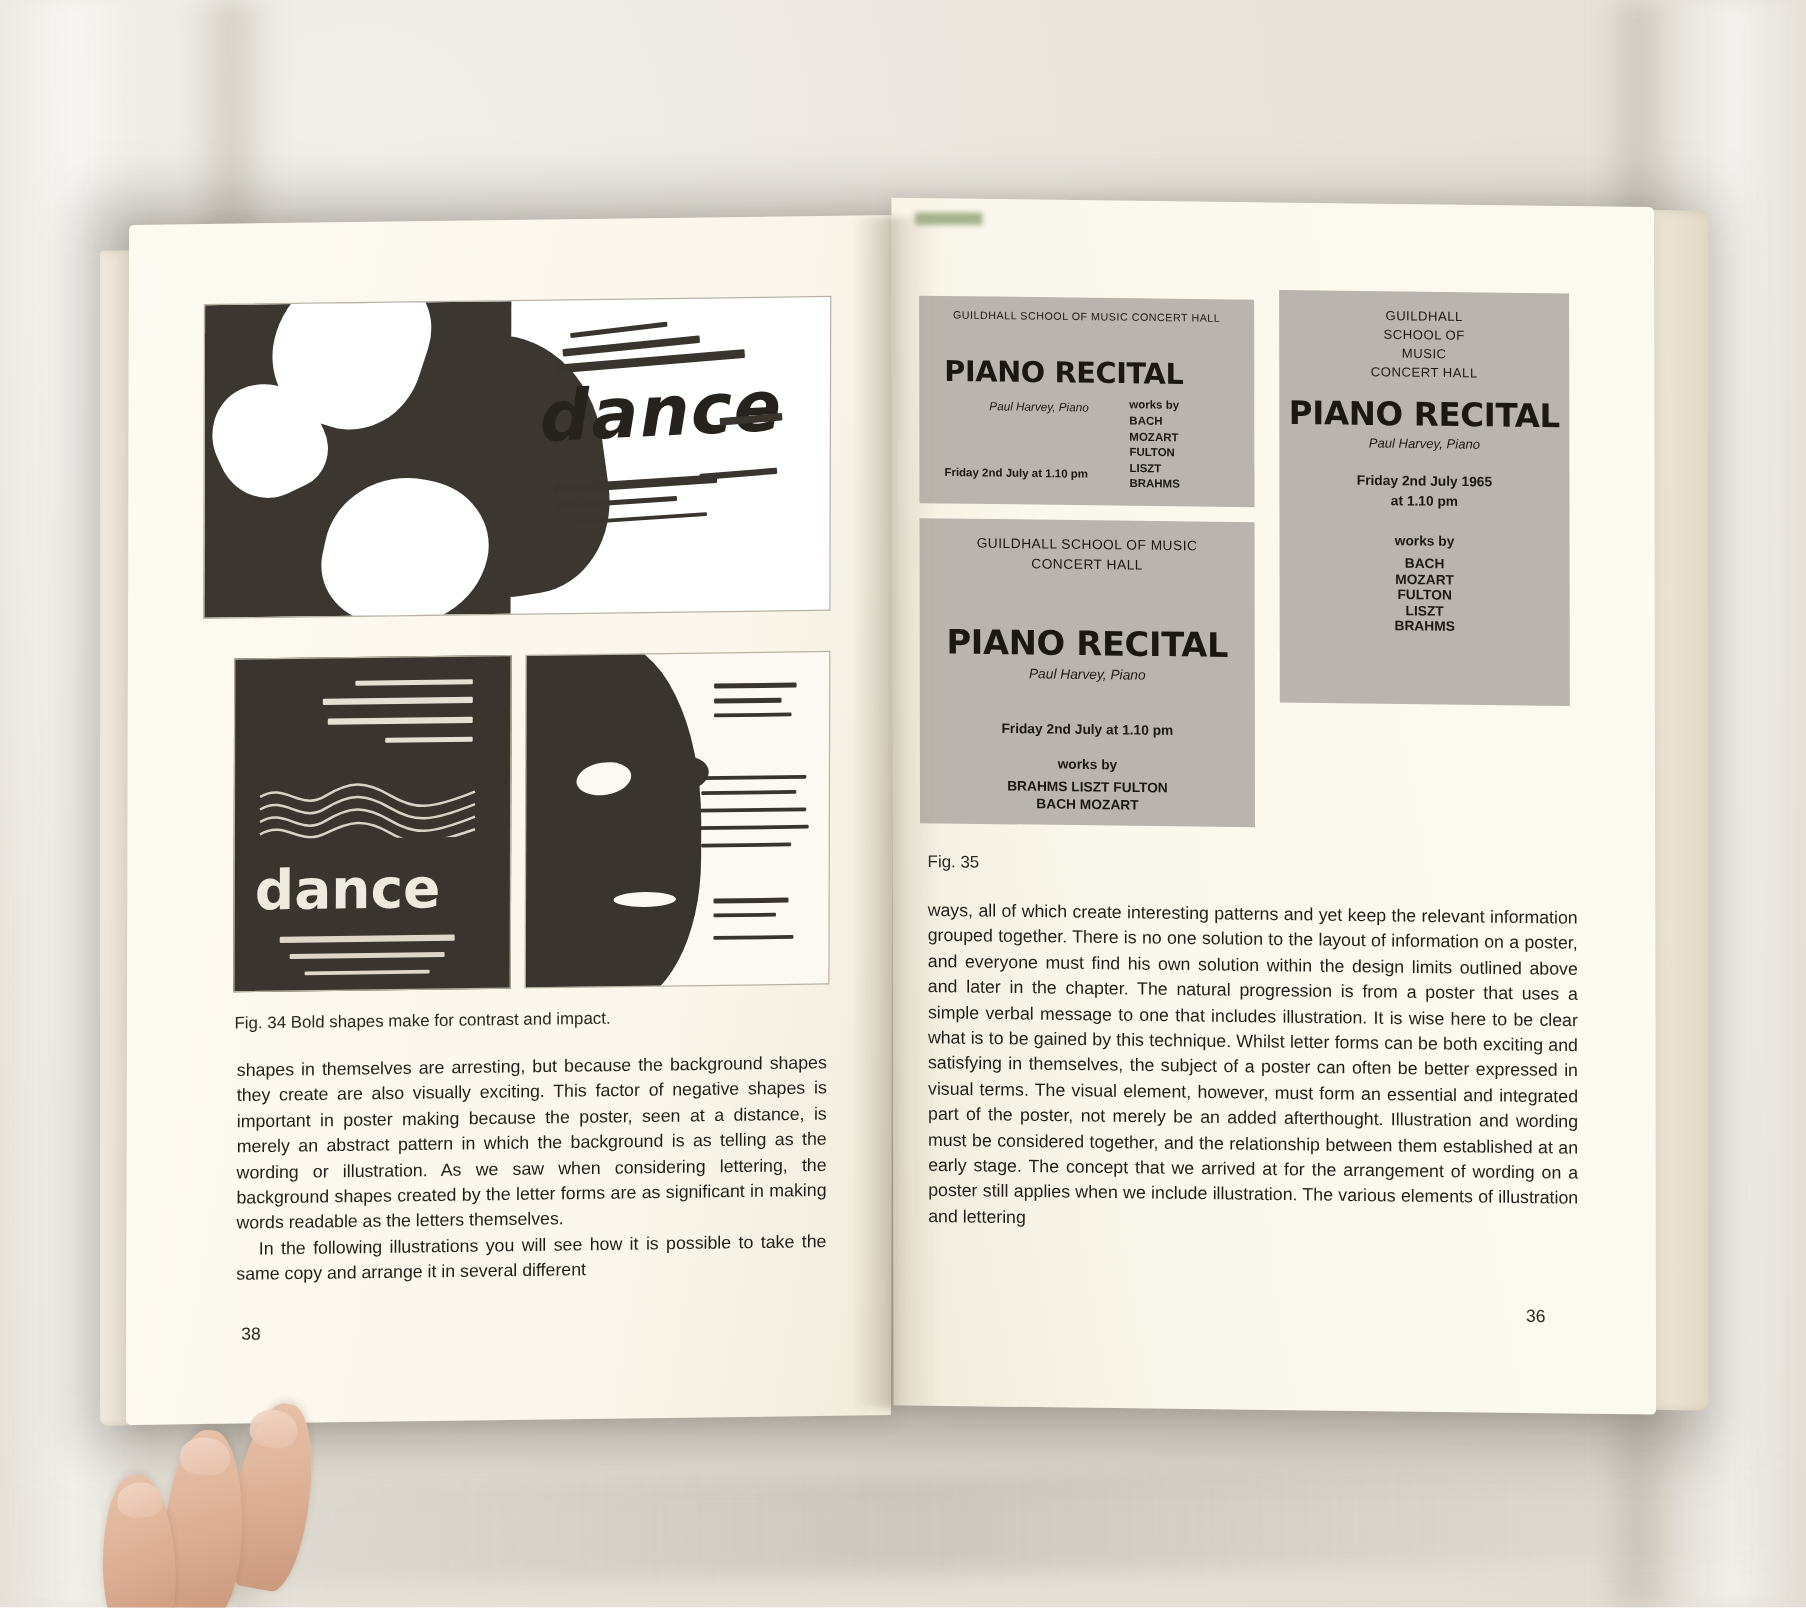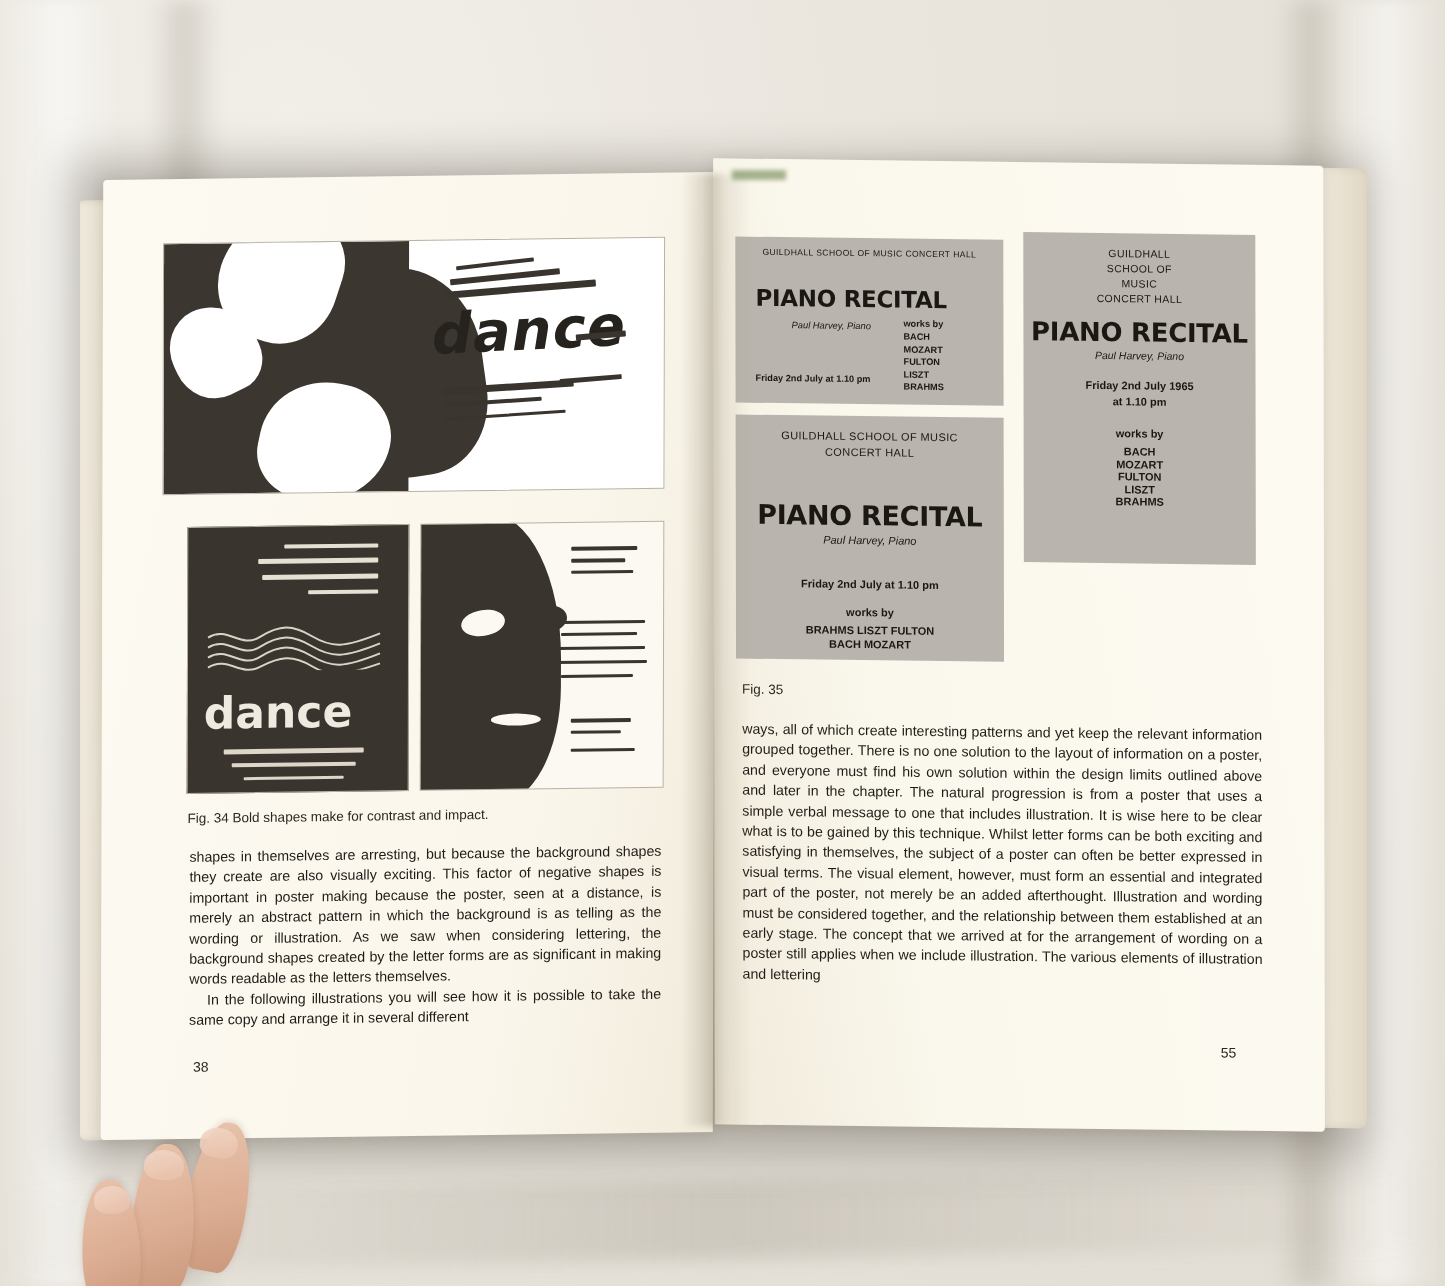--- a/index.html
+++ b/index.html
@@ -517,21 +517,21 @@
             <div>LISZT</div>
             <div>BRAHMS</div>
           </div>
         </div>
       </div>
 
       <div class="caption" id="fig35-caption">Fig. 35</div>
 
       <div class="bodytext" id="right-body">ways, all of which create interesting patterns and yet keep the relevant information grouped together. There is no one solution to the layout of information on a poster, and everyone must find his own solution within the design limits outlined above and later in the chapter. The natural progression is from a poster that uses a simple verbal message to one that includes illustration. It is wise here to be clear what is to be gained by this technique. Whilst letter forms can be both exciting and satisfying in themselves, the subject of a poster can often be better expressed in visual terms. The visual element, however, must form an essential and integrated part of the poster, not merely be an added afterthought. Illustration and wording must be considered together, and the relationship between them established at an early stage. The concept that we arrived at for the arrangement of wording on a poster still applies when we include illustration. The various elements of illustration and lettering</div>
 
-      <div class="folio" id="folio-right">55</div>
+      <div class="folio" id="folio-right">36</div>
     </div>
   </div>
 
   <div id="gutter"></div>
   <div id="spine-green"></div>
 </div>
 
 <div id="hand">
   <div class="finger" style="left:96px;top:0px;width:60px;height:150px;transform:rotate(10deg);"></div>
   <div class="nail" style="left:108px;top:6px;width:38px;height:30px;transform:rotate(10deg);"></div>

